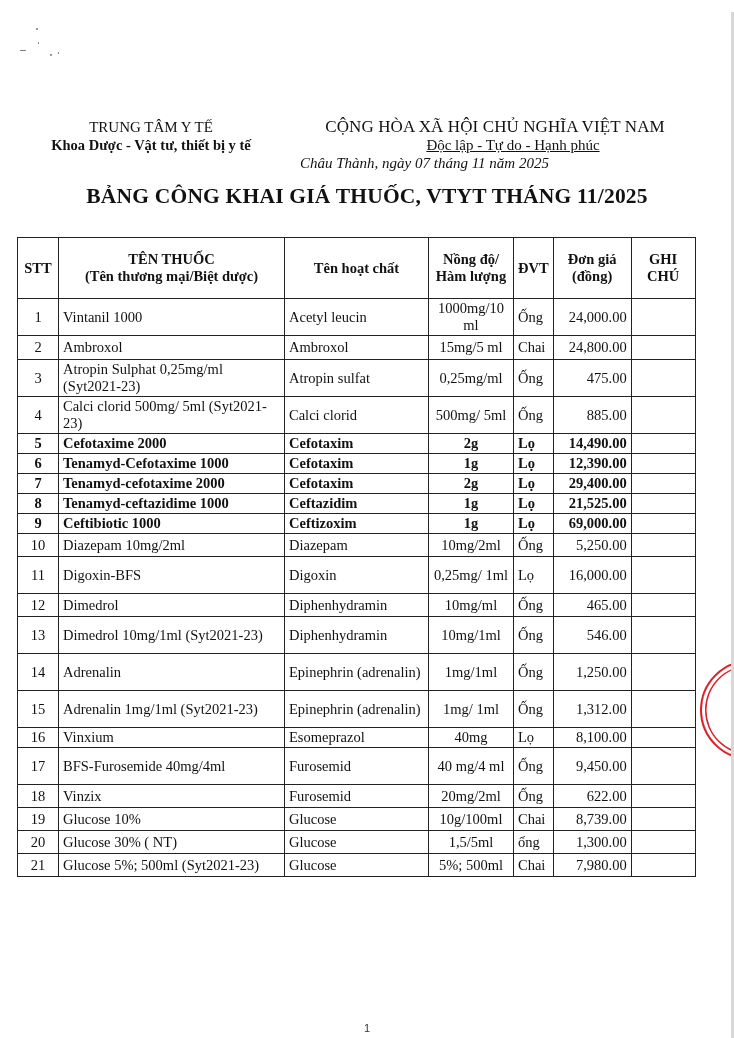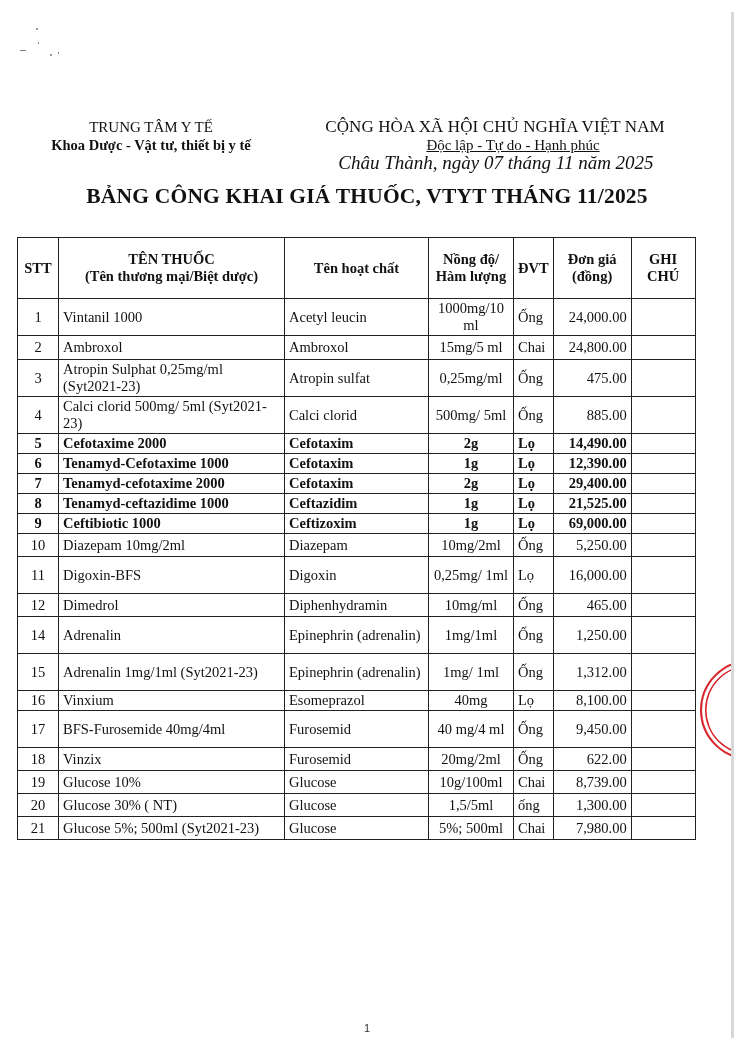--- a/index.html
+++ b/index.html
@@ -10,21 +10,21 @@
   .specks { position:absolute; left:14px; top:12px; width:50px; height:40px; }
   .speck { position:absolute; width:2px; height:2px; background:#777; border-radius:1px; }
 
   .hdr-left { position:absolute; left:20px; top:106px; width:262px; text-align:center;
               font-size:15px; line-height:18px; }
   .hdr-left .bold { font-weight:bold; font-size:14.5px; }
   .hdr-right { position:absolute; left:300px; top:106px; width:390px; text-align:center;
                font-size:15px; line-height:18px; }
   .hdr-right .nation { font-weight:normal; font-size:17px; letter-spacing:0.1px; }
   .hdr-right .motto { font-weight:normal; text-decoration:underline; font-size:15px; margin-left:36px; }
-  .hdr-right .date { font-style:italic; text-align:center; padding-right:-4px; font-size:19px; margin-right:-2px; }
+  .hdr-right .date { font-style:italic; text-align:left; padding-right:-4px; font-size:15px; margin-right:-2px; }
   .doc-title { position:absolute; left:0; top:172px; width:734px; text-align:center;
                font-weight:bold; font-size:21.5px; letter-spacing:0.2px; }
 
   table.prices { position:absolute; left:17px; top:225px; border-collapse:collapse;
                  font-size:14.5px; table-layout:fixed; }
   table.prices td, table.prices th { border:1.3px solid #222; padding:0 4px; line-height:17px;
                  vertical-align:middle; }
   table.prices th { font-weight:bold; text-align:center; font-size:14.5px; height:60px; }
   th.note-h { font-size:11.5px;margin-left:28px; }
   td.stt { text-align:center; }
@@ -197,20 +197,29 @@
         <tr style="height: 23px;">
           <td class="stt">12</td>
           <td>Dimedrol</td>
           <td>Diphenhydramin</td>
           <td class="conc">10mg/ml</td>
           <td class="unit">Ống</td>
           <td class="price">465.00</td>
           <td></td>
         </tr>
         <tr style="height: 37px;">
+          <td class="stt">13</td>
+          <td>Dimedrol 10mg/1ml (Syt2021-23)</td>
+          <td>Diphenhydramin</td>
+          <td class="conc">10mg/1ml</td>
+          <td class="unit">Ống</td>
+          <td class="price">546.00</td>
+          <td></td>
+        </tr>
+        <tr style="height: 37px;">
           <td class="stt">14</td>
           <td>Adrenalin</td>
           <td>Epinephrin (adrenalin)</td>
           <td class="conc">1mg/1ml</td>
           <td class="unit">Ống</td>
           <td class="price">1,250.00</td>
           <td></td>
         </tr>
         <tr style="height: 37px;">
           <td class="stt">15</td>

